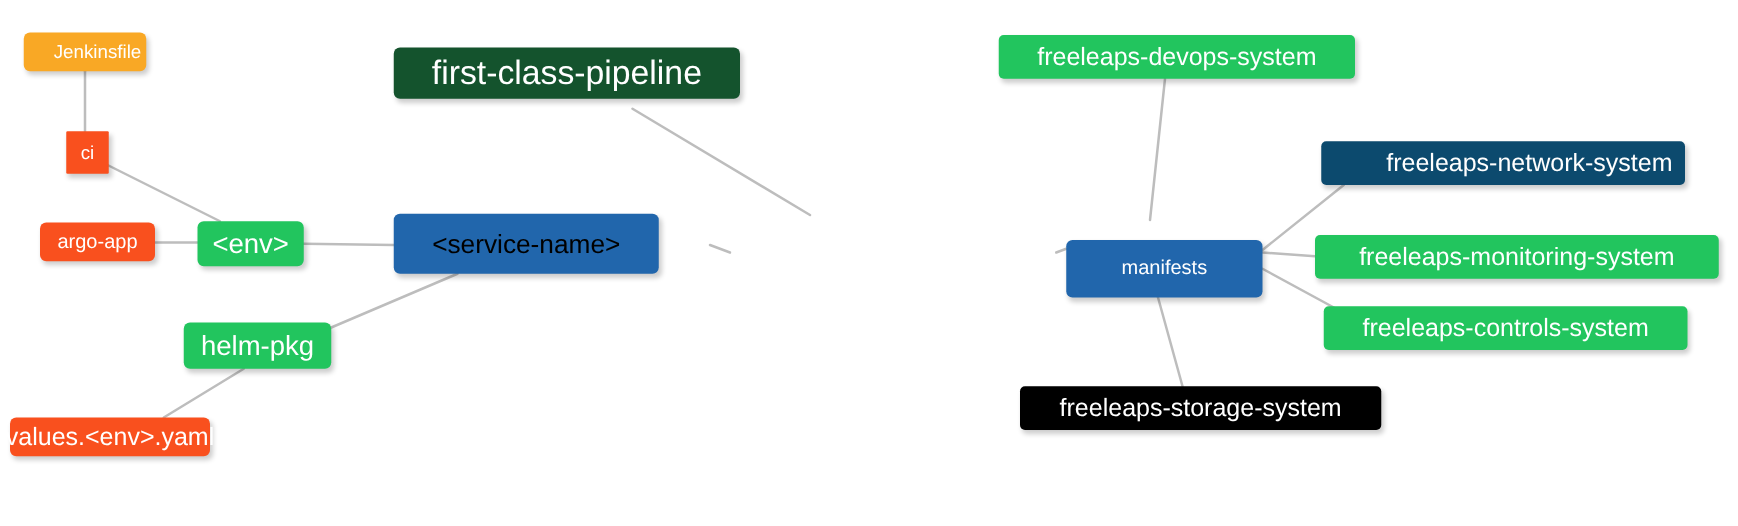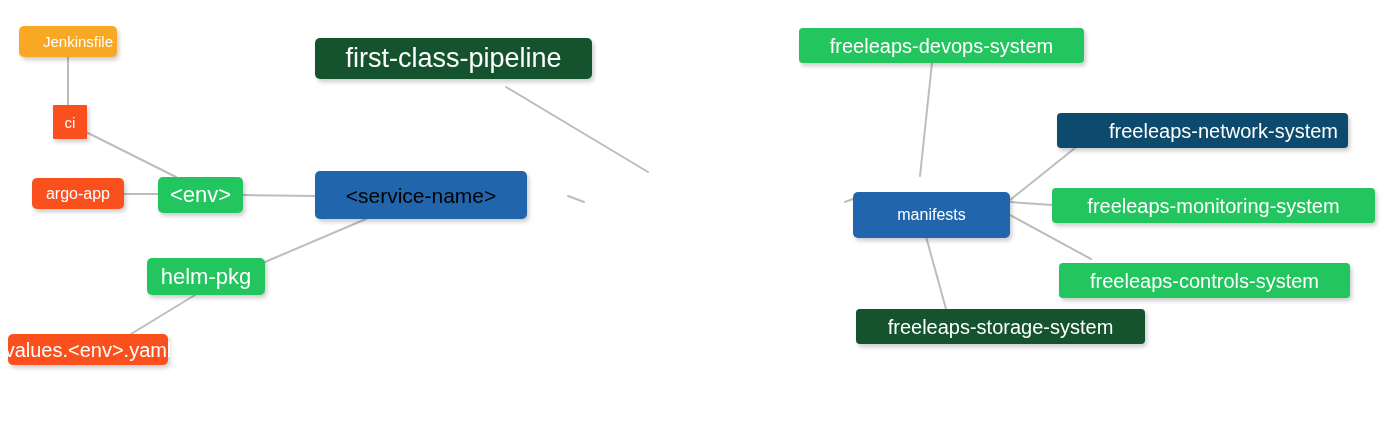--- a/index.html
+++ b/index.html
@@ -104,21 +104,21 @@
       </div>
       <div class="node" style="left: 799px; top: 28px; width: 285px; height: 35px; background: rgb(34, 197, 94); color: rgb(255, 255, 255); font-size: 20px; border-radius: 4px;">
         <span class="node-label">freeleaps-devops-system</span>
       </div>
       <div class="node" style="left: 1057px; top: 113px; width: 291px; height: 35px; background: #0c4a6e; color: rgb(255, 255, 255); font-size: 20px; border-radius: 4px; padding-left: 42px;">
         <span class="node-label">freeleaps-network-system</span>
       </div>
       <div class="node" style="left: 1052px; top: 188px; width: 323px; height: 35px; background: rgb(34, 197, 94); color: rgb(255, 255, 255); font-size: 20px; border-radius: 4px;">
         <span class="node-label">freeleaps-monitoring-system</span>
       </div>
-      <div class="node" style="left: 1059px; top: 263px; width: 291px; height: 35px; background: rgb(34, 197, 94); color: rgb(255, 255, 255); font-size: 20px; border-radius: 4px;">
+      <div class="node" style="left: 1059px; top: 245px; width: 291px; height: 35px; background: rgb(34, 197, 94); color: rgb(255, 255, 255); font-size: 20px; border-radius: 4px;">
         <span class="node-label">freeleaps-controls-system</span>
       </div>
-      <div class="node" style="left: 816px; top: 309px; width: 289px; height: 35px; background: #14532d; color: rgb(255, 255, 255); font-size: 20px; border-radius: 4px; margin-left: 40px;">
+      <div class="node" style="left: 816px; top: 309px; width: 289px; height: 35px; background: #000000; color: rgb(255, 255, 255); font-size: 20px; border-radius: 4px;">
         <span class="node-label">freeleaps-storage-system</span>
       </div>
     </div>
 
 </div>
 
 </body></html>

